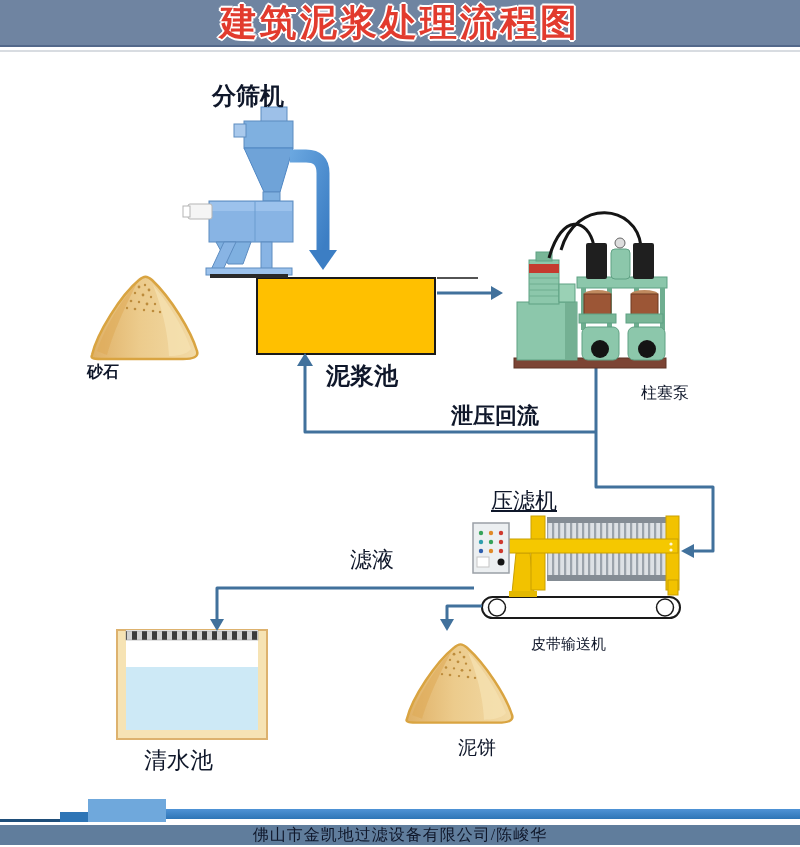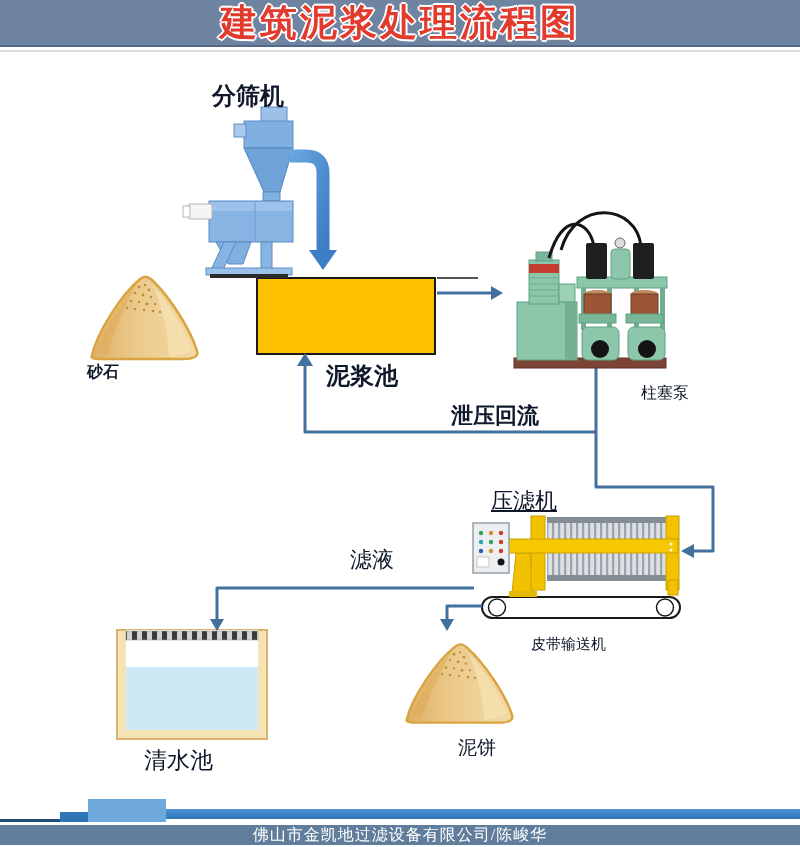--- a/index.html
+++ b/index.html
@@ -41,21 +41,21 @@
   .footer-sq   {position:absolute;left:60px;top:812px;width:28px; height:10px;background:var(--footer-bar,#2e75b6);}
   .footer-light{position:absolute;left:88px;top:799px;width:78px; height:23px;background:#6fa8dc;}
   .footer-bar  {position:absolute;left:166px;top:809px;width:634px;height:10px;
                 background:linear-gradient(#4f93d6,var(--footer-bar,#2e75b6));}
   .footer-band{
     position:absolute;left:0;top:825px;width:800px;height:20px;
     background:var(--footer-band,#607d9c);
     display:flex;align-items:center;justify-content:center;
   }
   .footer-band span{
-    color:#ffffff;font-size:16px;letter-spacing:1px;
+    color:#0f172a;font-size:16px;letter-spacing:1px;
     font-family:"Liberation Serif","DejaVu Serif",serif;white-space:nowrap;
   }
 </style>
 </head>
 <body>
 
 <div class="header">
   <div class="title">建筑泥浆处理流程图</div>
 </div>
 <div class="header-underline"></div>

